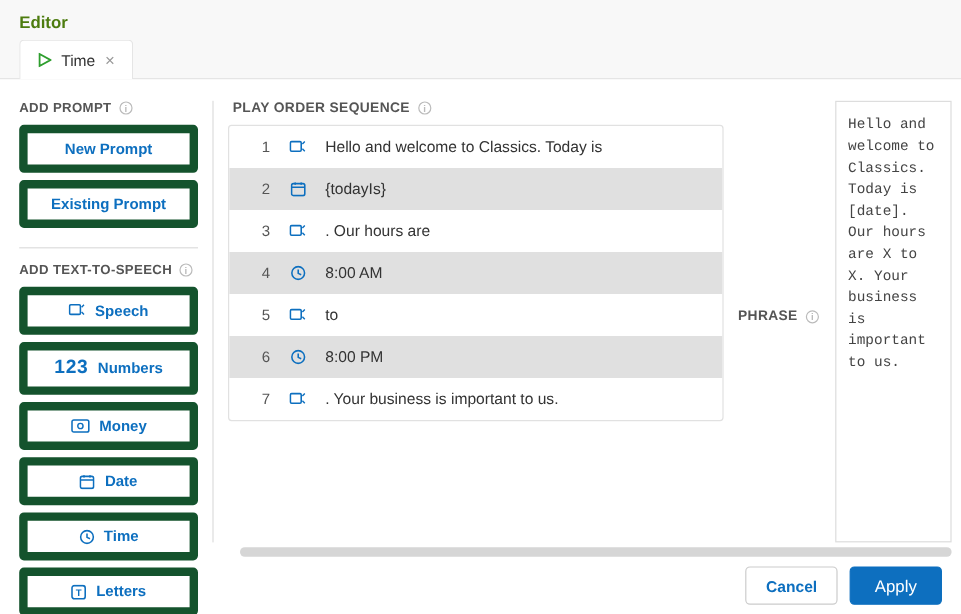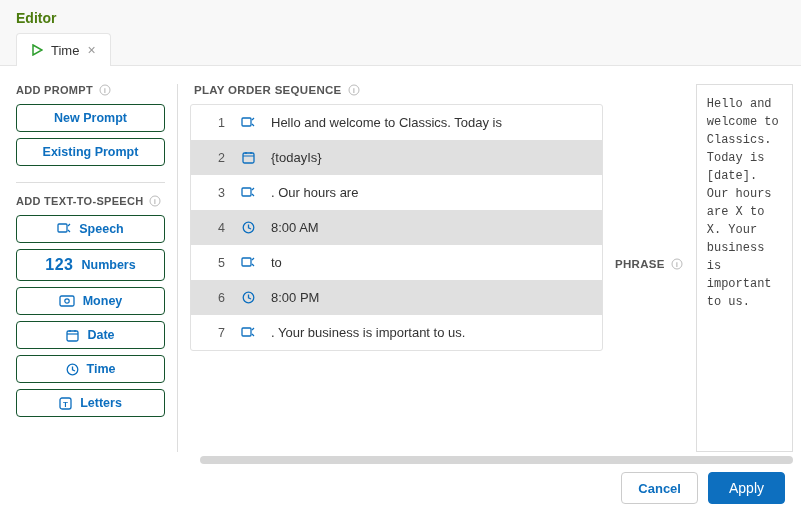--- a/index.html
+++ b/index.html
@@ -15,21 +15,21 @@
   .tab-close { color: #999; font-size: 14px; }
 
   .body { display: flex; padding: 18px 8px 4px 8px; gap: 12px; height: 390px; }
 
   .sidebar { width: 170px; border-right: 1px solid #ddd; padding: 0 12px 0 8px; }
   .side-section { margin-bottom: 16px; }
   .side-section + .side-section { border-top: 1px solid #ddd; padding-top: 12px; }
   .side-title { font-size: 11px; font-weight: 700; color: #555; letter-spacing: .3px; display:flex; align-items:center; gap:6px; margin-bottom: 8px; }
   .info-icon { color: #bbb; }
 
-  .side-btn { width: 100%; background: #fff; border: 1px solid #14532d; color: #0d6fbf; font-weight: 600; font-size: 12.5px; border-radius: 4px; padding: 6px 0; margin-bottom: 6px; display:flex; align-items:center; justify-content:center; gap:8px; cursor:pointer; }
+  .side-btn { width: 100%; background: #fff; border: 7px solid #14532d; color: #0d6fbf; font-weight: 600; font-size: 12.5px; border-radius: 4px; padding: 6px 0; margin-bottom: 6px; display:flex; align-items:center; justify-content:center; gap:8px; cursor:pointer; }
   .side-btn svg, .side-btn .num123 { color: #0d6fbf; }
   .num123 { font-weight:700; font-size:16px; letter-spacing:.5px; }
 
   .center { flex: 1; display:flex; flex-direction:column; }
   .center-title { font-size: 11.5px; font-weight: 700; color: #555; letter-spacing:.3px; display:flex; align-items:center; gap:6px; margin-bottom: 8px; padding-left:4px;}
   .seq-box { border: 1px solid #e1e1e1; border-radius: 3px; overflow:hidden; }
   .seq-row { display:flex; align-items:center; gap:14px; padding: 10px 20px; color:#444; }
   .seq-row:nth-child(even){ background:#e0e0e0; }
   .seq-num { width: 14px; text-align:right; color:#555; font-size:12.5px; }
   .seq-icon { width:18px; display:flex; justify-content:center; color:#0d6fbf; }

